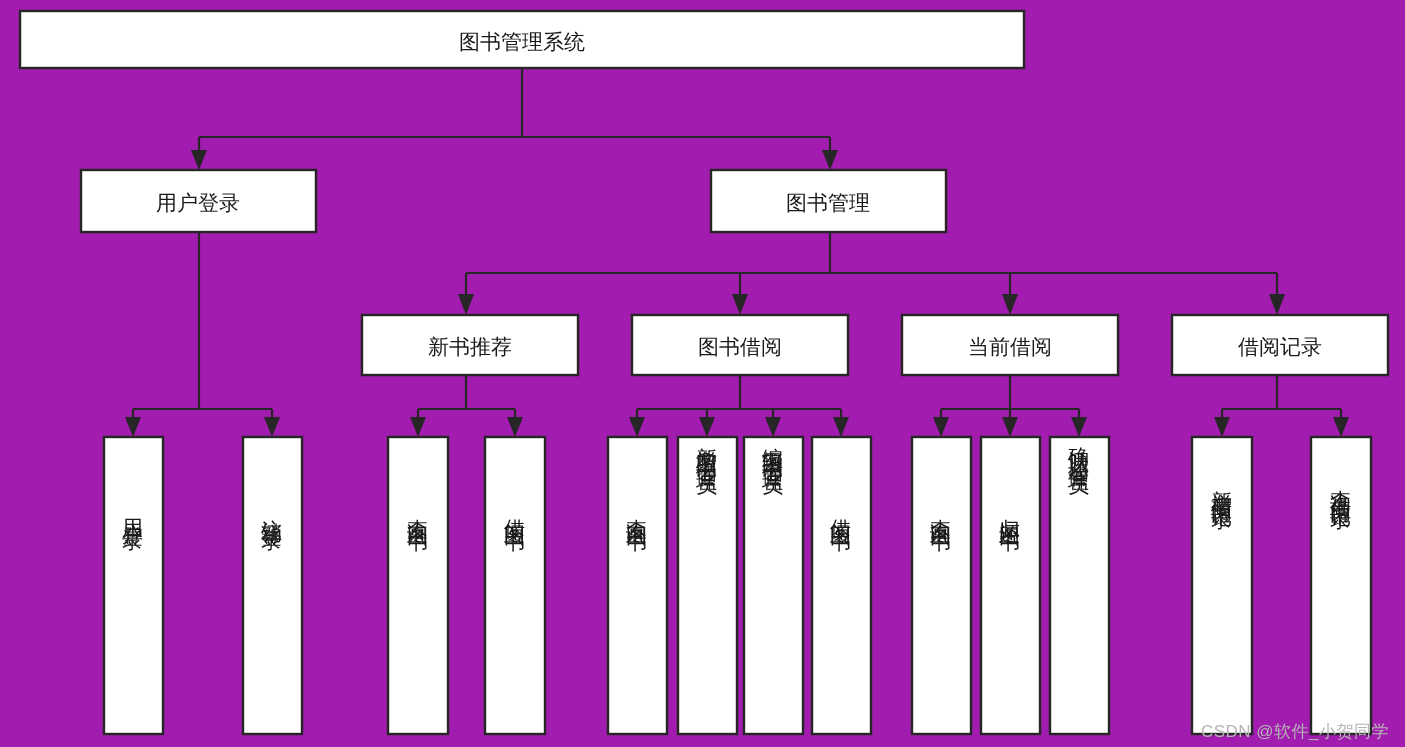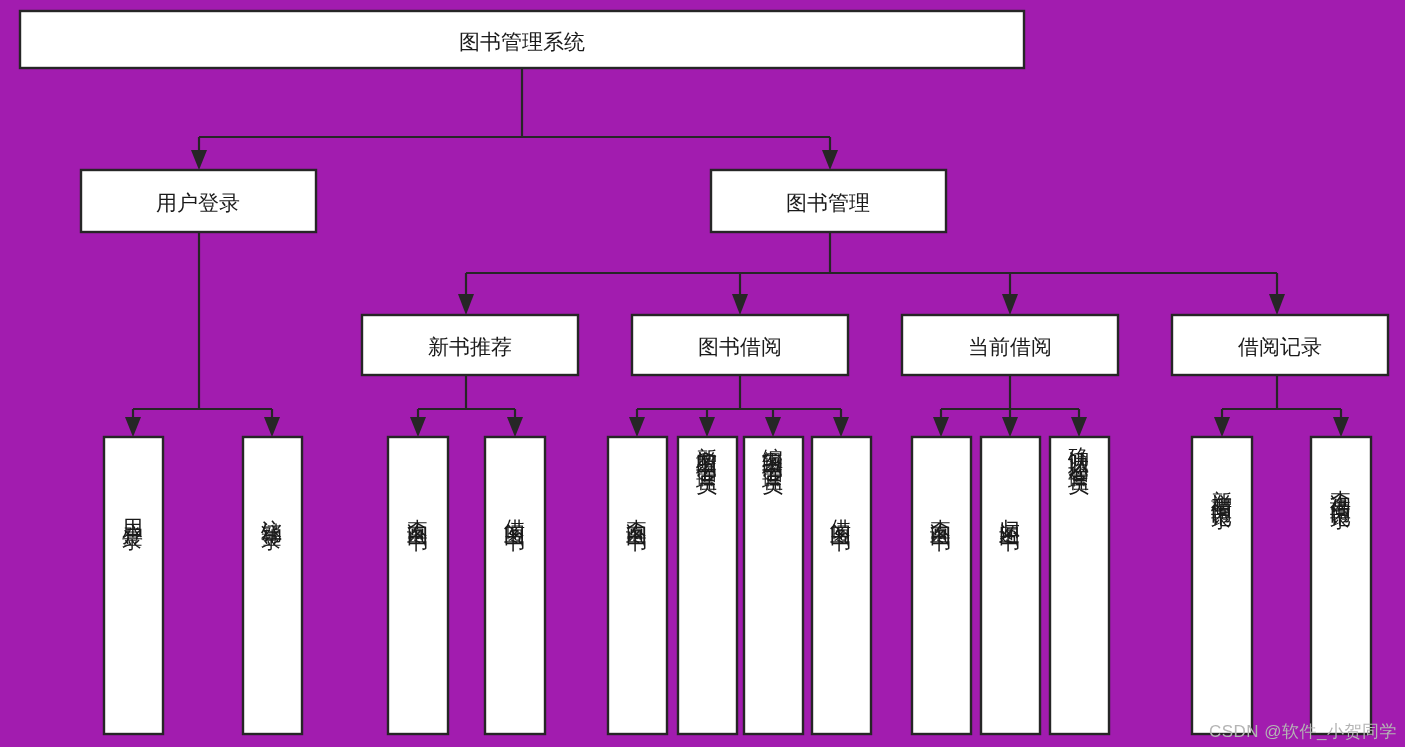--- a/index.html
+++ b/index.html
@@ -55,21 +55,21 @@
     fill: #1a1a1a;
     text-anchor: middle;
     writing-mode: vertical-rl;
     text-orientation: upright;
     glyph-orientation-vertical: 0;
     letter-spacing: 4px;
     white-space: pre;
   }
   .watermark {
     position: absolute;
-    right: 8px;
+    right: 16px;
     bottom: 4px;
     font-family: "Liberation Sans", "DejaVu Sans", sans-serif;
     font-size: 17px;
     color: #b4b4b4;
     letter-spacing: 0.5px;
     pointer-events: none;
     user-select: none;
   }
 </style>
 </head>

